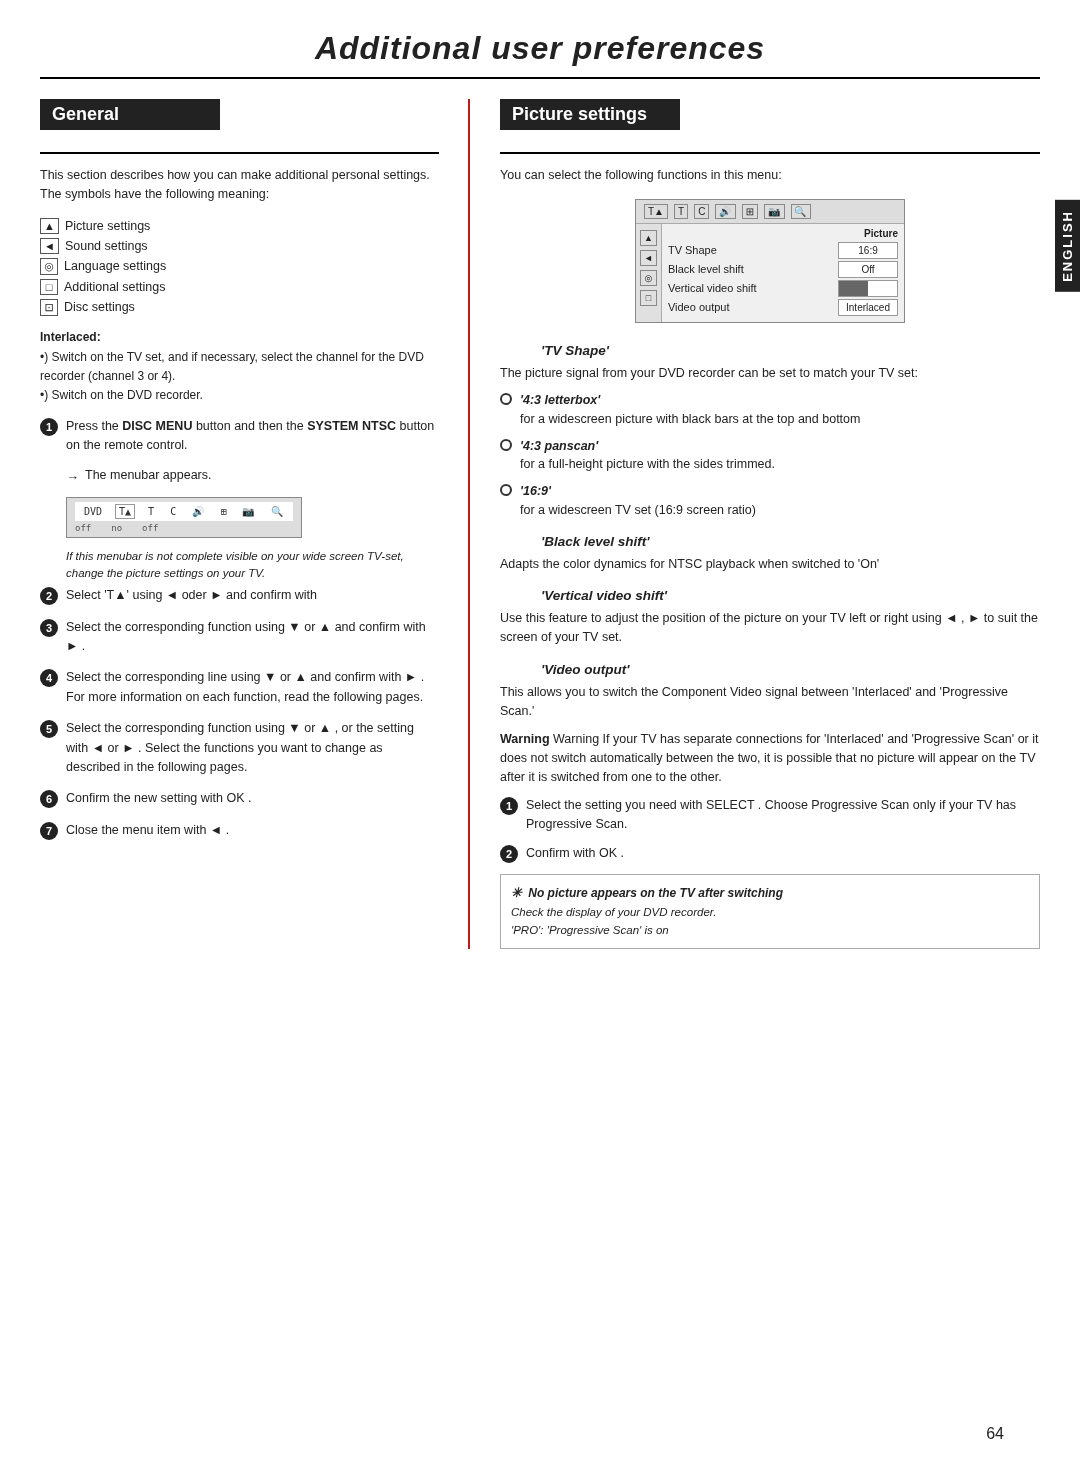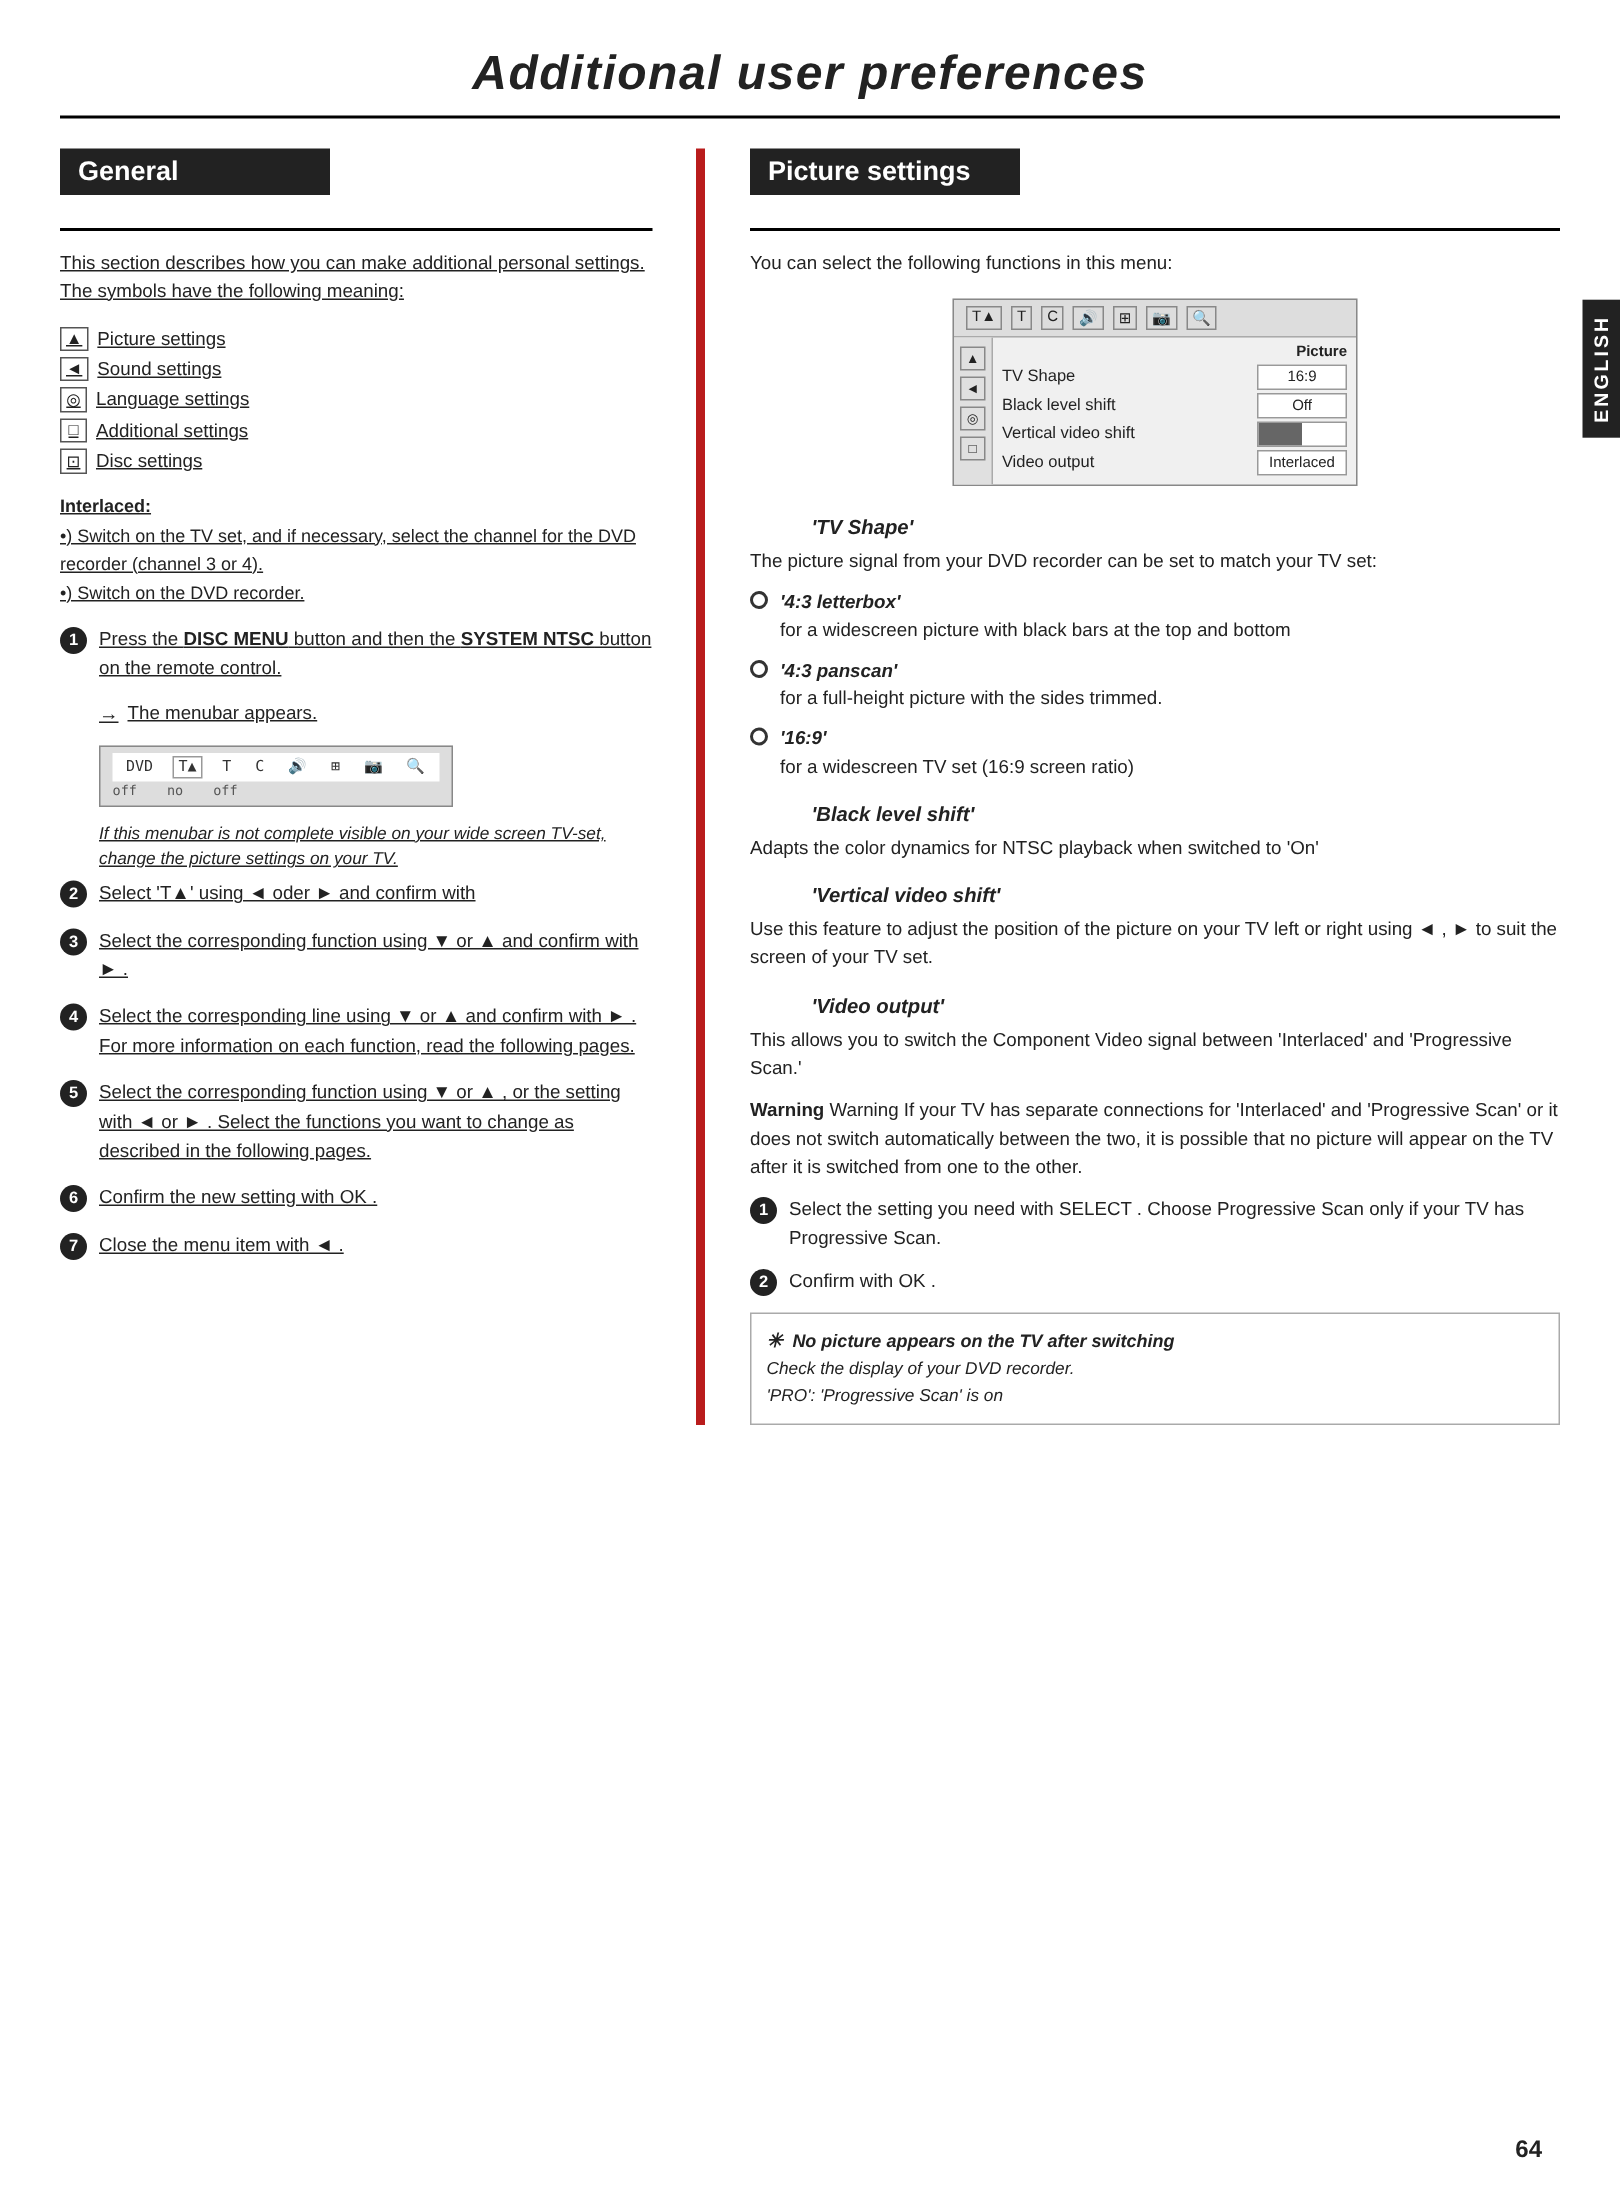--- a/index.html
+++ b/index.html
@@ -32,22 +32,21 @@
       display: flex;
       flex-direction: row;
       margin: 0 40px;
       padding-top: 20px;
     }
 
     
     .left-col {
       width: 430px;
       padding-right: 29px;
-      border-right: 6px solid #b91c1c;
-      text-decoration: underline;
+      border-right: 2px solid #b91c1c;
     }
 
     
     .right-col {
       flex: 1;
       padding-left: 30px;
     }
 
     
     .section-header {
@@ -361,23 +360,23 @@
       padding: 10px 5px;
       font-size: 13px;
       font-weight: bold;
       letter-spacing: 2px;
     }
 
     
     .page-number {
       position: absolute;
       bottom: 30px;
-      right: 52px;
+      right: 76px;
       font-size: 16px;
-      font-weight: bold;
+      font-weight: normal;
     }
 
     
     .section-divider {
       border: none;
       border-top: 2px solid #000;
       margin: 8px 0 12px 0;
     }
   </style>
 </head>

